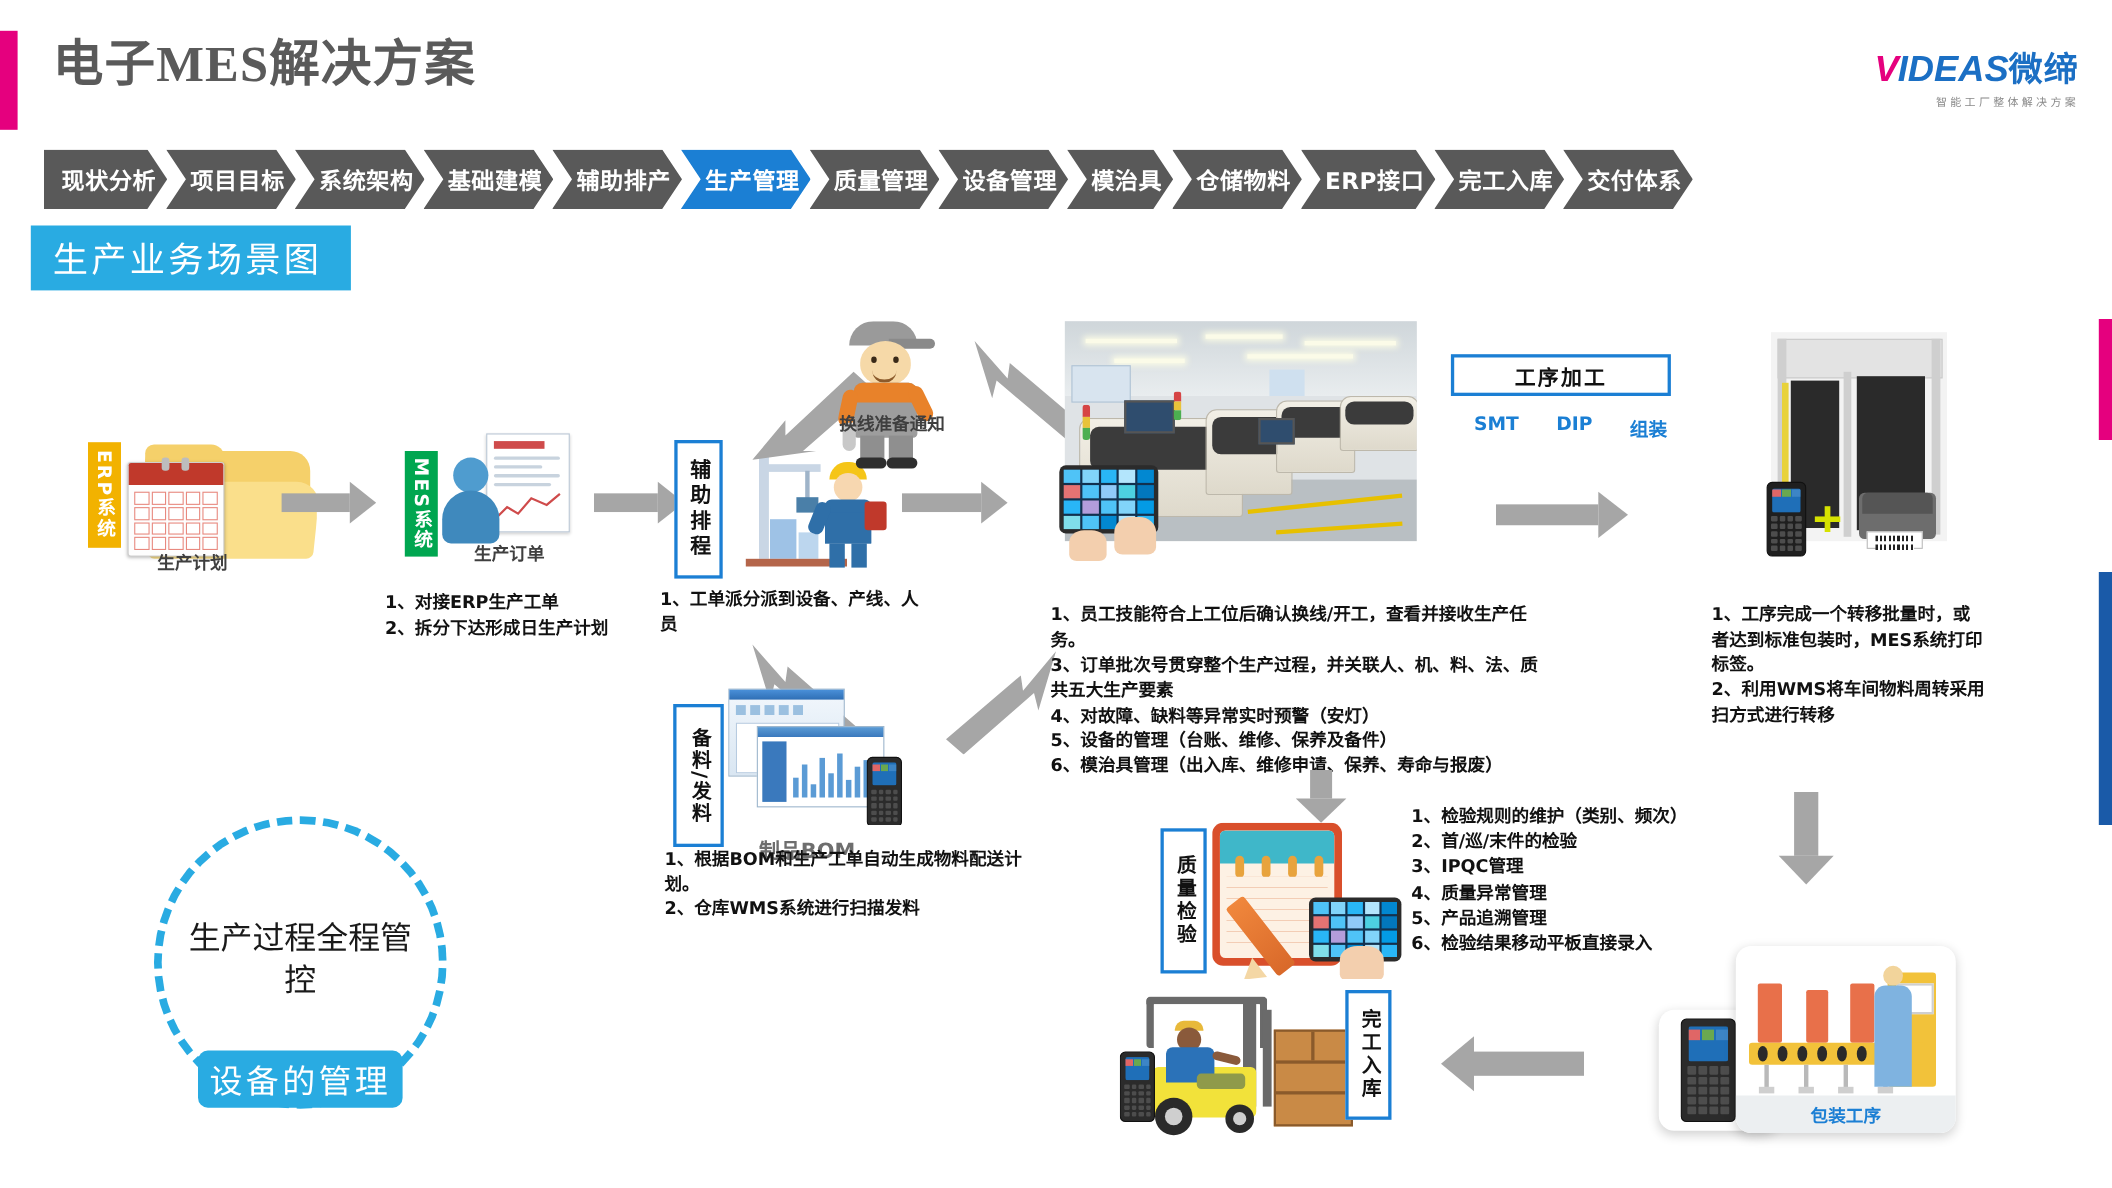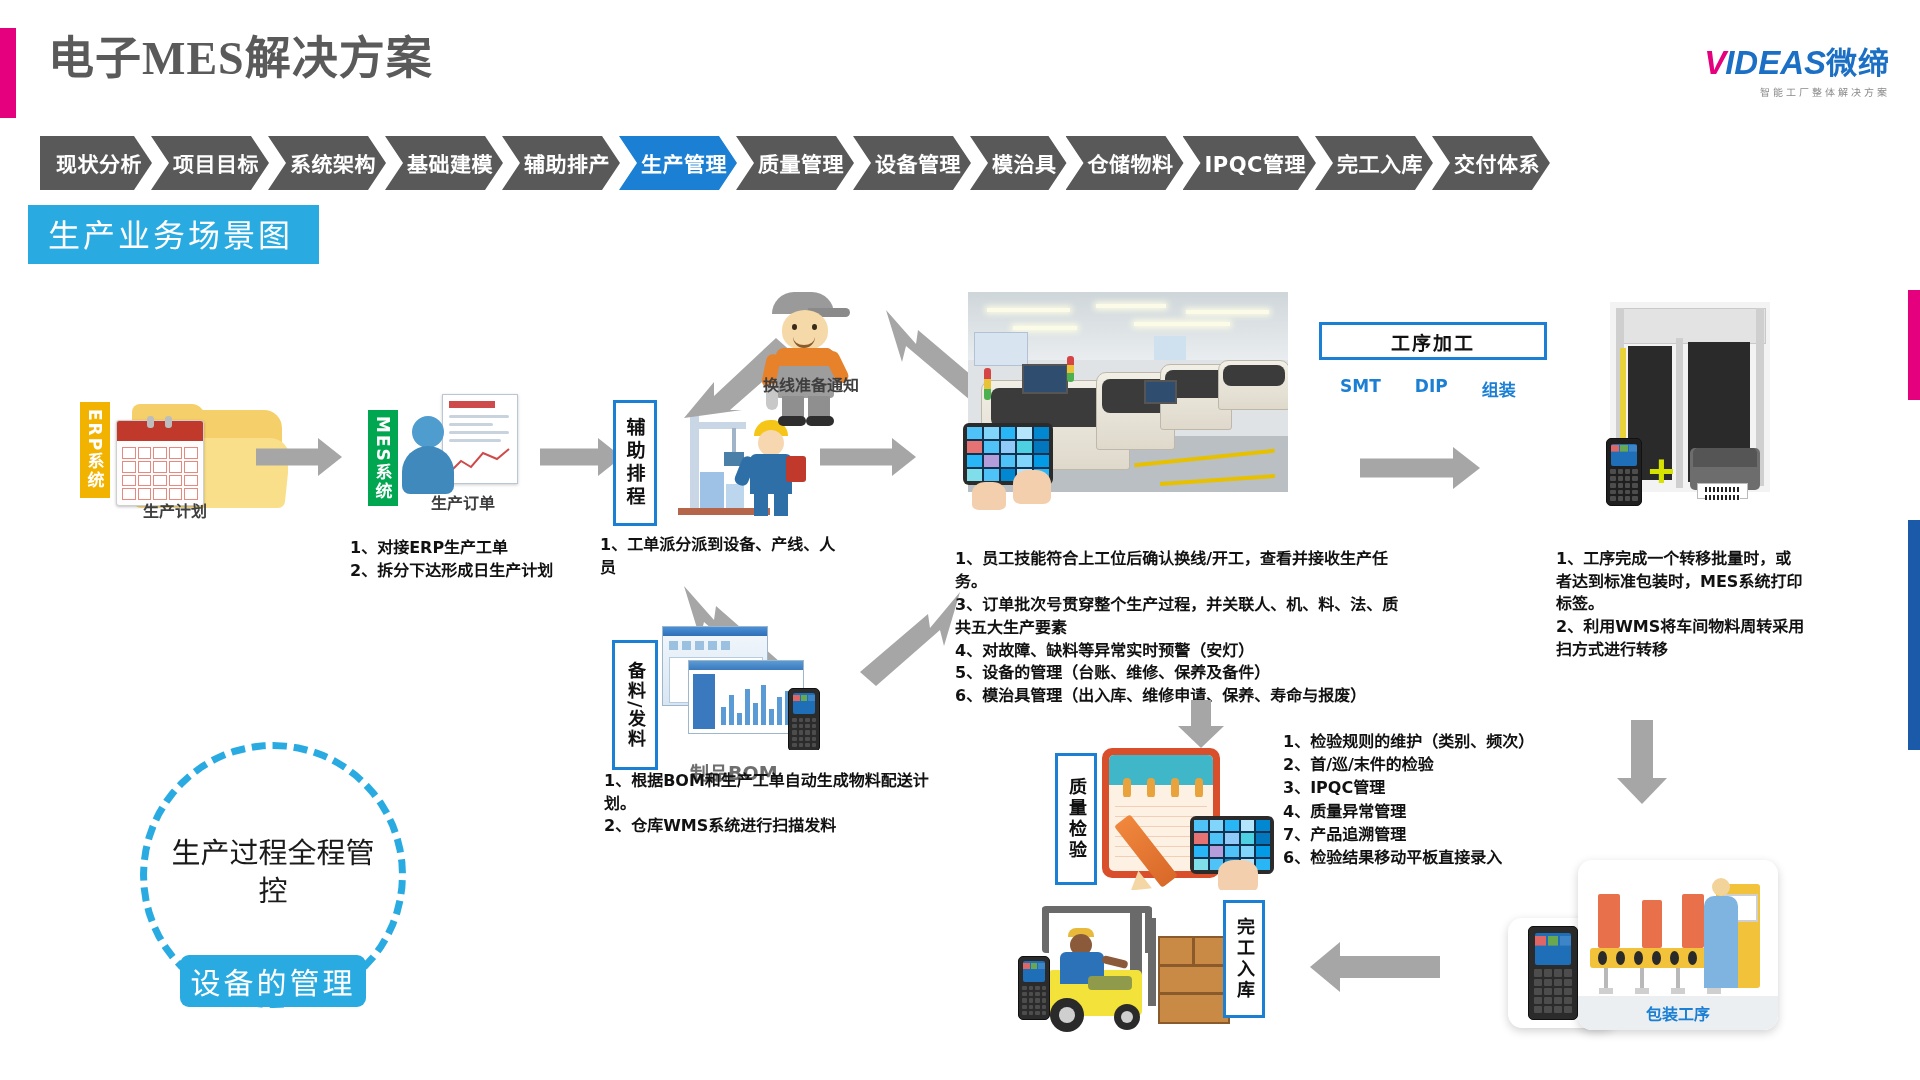--- a/index.html
+++ b/index.html
@@ -332,21 +332,21 @@
     <div class="chev">
       <span>设备管理</span>
     </div>
     <div class="chev">
       <span>模治具</span>
     </div>
     <div class="chev">
       <span>仓储物料</span>
     </div>
     <div class="chev">
-      <span>IPQC管理</span>
+      <span>ERP接口</span>
     </div>
     <div class="chev">
       <span>完工入库</span>
     </div>
     <div class="chev">
       <span>交付体系</span>
     </div>
   </div>
 
 <div class="abs section-banner">生产业务场景图</div>
@@ -605,21 +605,21 @@
 </div>
 <div class="ill hand" style="left:1013px;top:470px;width:38px;height:34px;"></div>
 <div class="ill hand" style="left:972px;top:482px;width:34px;height:28px;"></div>
 
 <div class="abs btext" style="left:955px;top:548px;width:450px;line-height:1.43;">1、员工技能符合上工位后确认换线/开工，查看并接收生产任务。
 3、订单批次号贯穿整个生产过程，并关联人、机、料、法、质共五大生产要素
 4、对故障、缺料等异常实时预警（安灯）
 5、设备的管理（台账、维修、保养及备件）
 6、模治具管理（出入库、维修申请、保养、寿命与报废）</div>
 
-<div class="abs proc-box" style="left:1319px;top:322px;width:228px;height:38px;">工序加工</div>
+<div class="abs proc-box" style="left:1319px;top:322px;width:200px;height:38px;">工序加工</div>
 <div class="abs proc-tags" id="proc-tags" style="left:1340px;top:376px;">
     <span>SMT</span>
     <span>DIP</span>
     <span>组装</span>
   </div>
 
 <div class="abs arrow-r" style="left:1360px;top:448px;width:120px;height:40px;--t:19px;--h:27px;">
     <i></i>
     <b></b>
   </div>
@@ -720,21 +720,21 @@
         <s style="background:#b3e5fc;"></s>
         <s style="background:#29b6f6;"></s>
     </div>
   </div>
   <div class="hand" style="left:116px;top:112px;width:40px;height:32px;"></div>
 </div>
 <div class="abs btext" style="left:1283px;top:730px;width:330px;line-height:1.45;">1、检验规则的维护（类别、频次）
 2、首/巡/末件的检验
 3、IPQC管理
 4、质量异常管理
-7、产品追溯管理
+5、产品追溯管理
 6、检验结果移动平板直接录入</div>
 
 <div class="ill fork" style="left:1018px;top:900px;width:216px;height:140px;">
   <div class="cage" style="left:24px;top:6px;width:96px;height:40px;"></div>
   <div class="mast" style="left:112px;top:10px;width:12px;height:96px;"></div>
   <div class="mast" style="left:130px;top:18px;width:8px;height:88px;"></div>
   <div class="body2" style="left:30px;top:70px;width:94px;height:46px;"></div>
   <div class="driver-hat" style="left:50px;top:28px;width:26px;height:9px;"></div>
   <div class="driver-h" style="left:52px;top:34px;width:22px;height:22px;"></div>
   <div class="driver-b" style="left:42px;top:52px;width:44px;height:32px;"></div>

